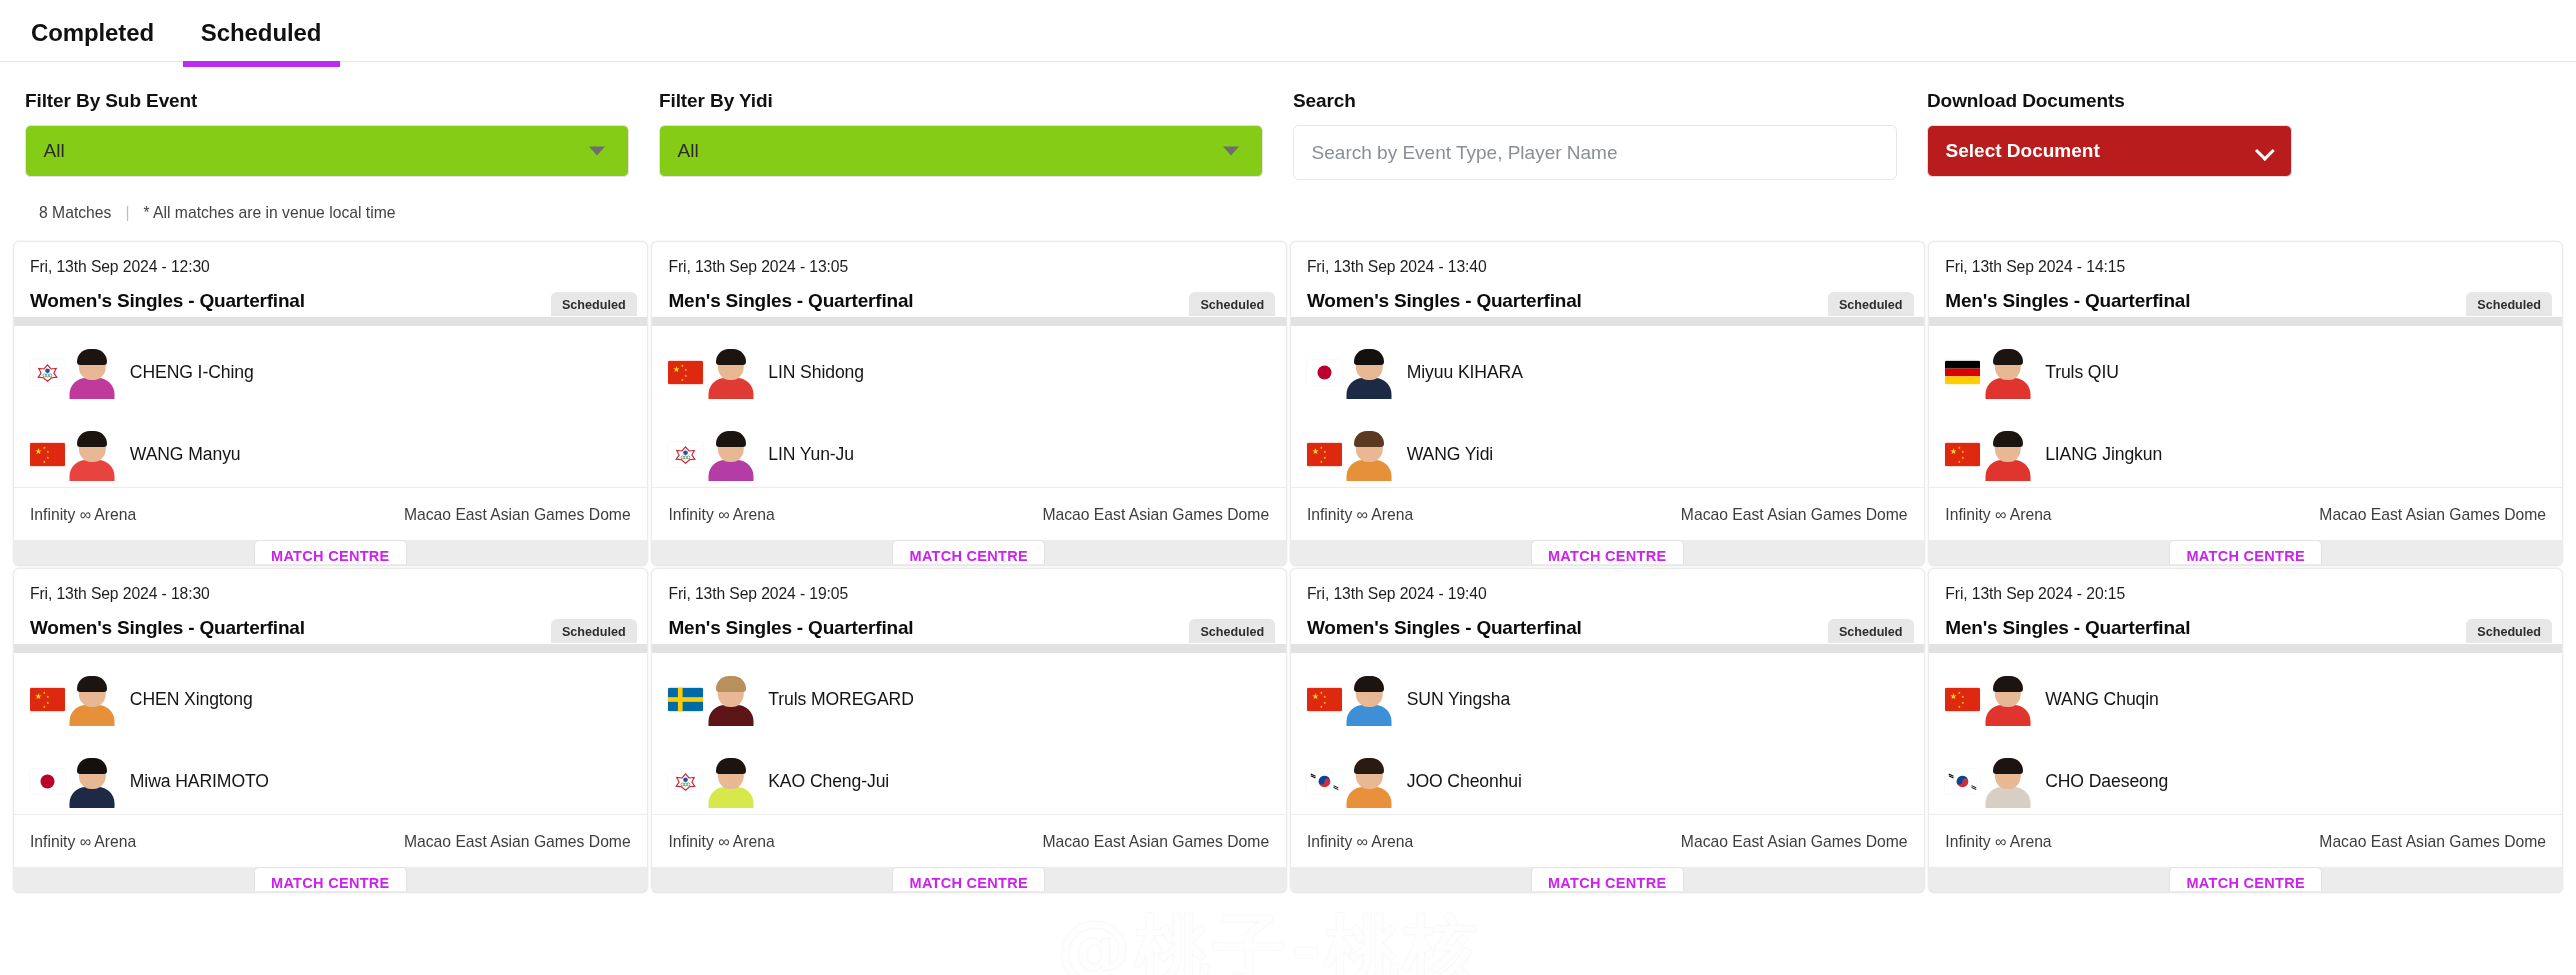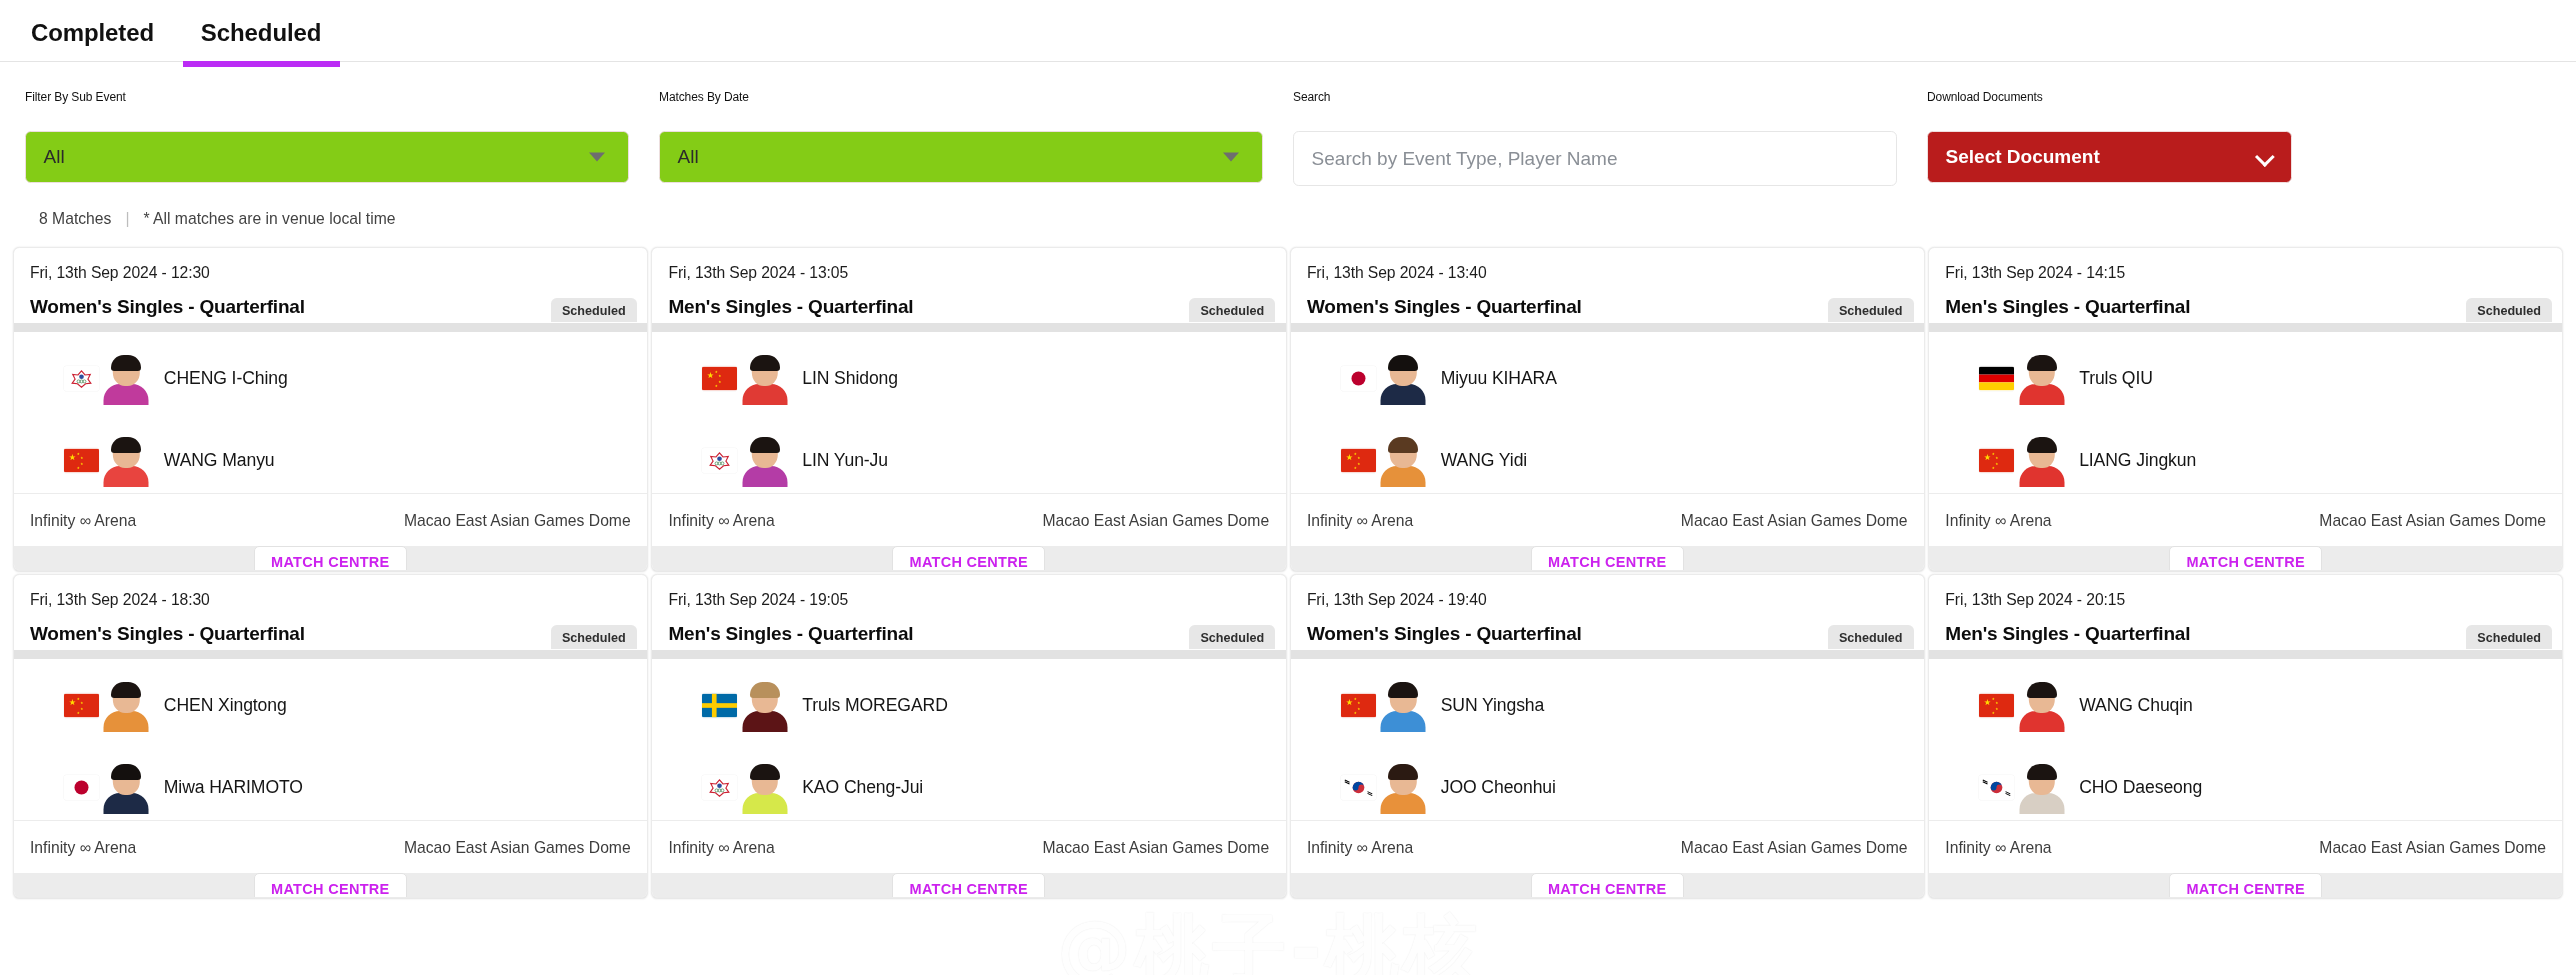--- a/index.html
+++ b/index.html
@@ -52,24 +52,24 @@
     padding: 28px 25px 0 25px;
     gap: 30px;
   }
   .filter-group { display: flex; flex-direction: column; }
   .fg-sub   { width: 604px; }
   .fg-date  { width: 604px; }
   .fg-search{ width: 604px; }
   .fg-doc   { width: 365px; }
 
   .filter-label {
-    font-size: 12px;
-    font-weight: normal;
+    font-size: 19px;
+    font-weight: bold;
     color: #111111;
-    margin-bottom: 27px;
+    margin-bottom: 13px;
     letter-spacing: -0.1px;
   }
   .select-box {
     position: relative;
     height: 52px;
     border: 1.3px solid #ecdede;
     border-radius: 5.7px;
     background: #84cc16;
     display: flex;
     align-items: center;
@@ -202,21 +202,20 @@
     padding: 20px 16.4px 6.3px 16.4px;
     display: flex;
     flex-direction: column;
     justify-content: flex-start;
     gap: 29px;
   }
   .player {
     display: flex;
     align-items: center;
     height: 53px;
-    margin-left: 34px;
   }
   .flag {
     width: 35px;
     height: 25px;
     border-radius: 2.5px;
     flex: 0 0 auto;
     overflow: hidden;
     position: relative;
     background: #ffffff;
     box-shadow: 0 0 0 0.6px rgba(0,0,0,0.04);
@@ -328,21 +327,21 @@
 
   <div class="filter-group fg-sub">
     <div class="filter-label">Filter By Sub Event</div>
     <div class="select-box">
       <span>All</span>
       <span class="select-caret"></span>
     </div>
   </div>
 
   <div class="filter-group fg-date">
-    <div class="filter-label">Matches By Date</div>
+    <div class="filter-label">Filter By Yidi</div>
     <div class="select-box">
       <span>All</span>
       <span class="select-caret"></span>
     </div>
   </div>
 
   <div class="filter-group fg-search">
     <div class="filter-label">Search</div>
     <div class="search-box">
       <span>Search by Event Type, Player Name</span>

